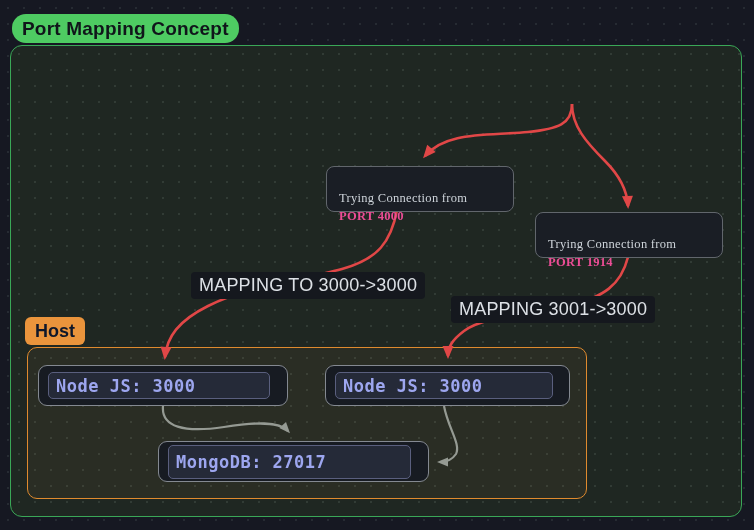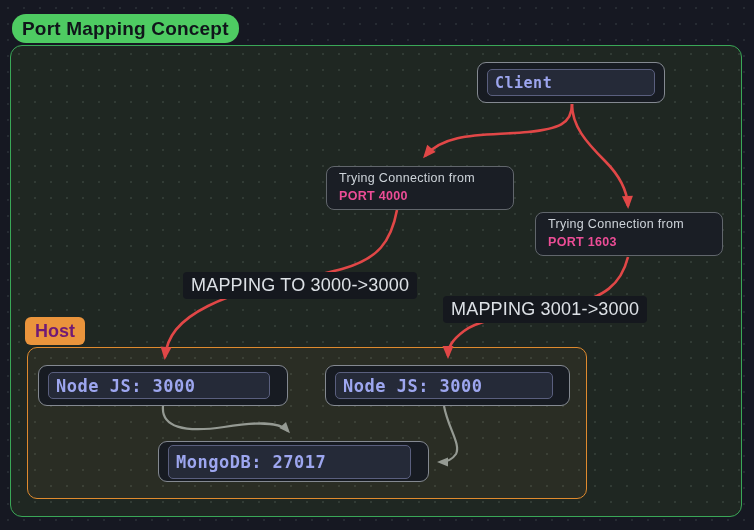--- a/index.html
+++ b/index.html
@@ -26,21 +26,21 @@
   .title-badge{
     position:absolute;left:12px;top:14px;height:29px;
     background:#4ecb62;border-radius:14px;
     color:#10151a;font-size:19px;font-weight:600;
     display:flex;align-items:center;padding:0 10px;
     letter-spacing:0.2px;
   }
   .host-badge{
     position:absolute;left:25px;top:317px;height:28px;
     background:#ea943c;border-radius:6px;
-    color:#701a75;font-size:18px;font-weight:600;
+    color:#0f172a;font-size:18px;font-weight:600;
     display:flex;align-items:center;padding:0 10px;
   }
   .host-container{
     position:absolute;left:27px;top:347px;width:560px;height:152px;
     border:1.5px solid #df8a2e;border-radius:10px;
     background:rgba(235,160,70,0.055);
     box-sizing:border-box;
   }
   
   .shape-box{
@@ -55,31 +55,31 @@
     box-sizing:border-box;width:100%;
     display:flex;align-items:center;padding:1px 7px;
     font-family:"DejaVu Sans Mono", monospace;
     font-weight:bold;color:#9da6ef;
     letter-spacing:0.5px;
     overflow:hidden;white-space:nowrap;
   }
   .note-box{
     position:absolute;
     background:#1a1e25;border:1px solid #61666c;border-radius:8px;
-    box-sizing:border-box;padding:2px 12px;
-    font-family:Liberation Sans, sans-serif;
+    box-sizing:border-box;padding:22px 12px;
+    font-family:Liberation Serif, serif;
     font-size:12.5px;line-height:18px;letter-spacing:0.3px;
     color:#ced4da;white-space:nowrap;
   }
   .note-box .port{font-weight:bold;color:#ec4d96;}
   .map-label{
     position:absolute;
     background:#15181e;border-radius:4px;
     color:#dde1e6;font-size:18px;font-weight:500;
-    padding:3px 8px;white-space:nowrap;letter-spacing:0.2px;
+    padding:3px 8px;white-space:nowrap;letter-spacing:0.2px;margin-left:8px;
   }
   svg.wires{position:absolute;left:0;top:0;pointer-events:none;}
 </style>
 </head>
 <body>
 
 <div class="stage">
 
   <div class="canvas"></div>
 
@@ -99,33 +99,28 @@
     <path d="M397,210 C391,242 378,259 342,269 C298,281 248,286 208,306 C178,321 167,337 165,357" fill="none" stroke="#e14747" stroke-width="2.6" marker-end="url(#mr)"></path>
     <path d="M628,257 C621,285 604,297 568,306 C528,315 484,316 464,331 C452,340 448,347 448,356" fill="none" stroke="#e14747" stroke-width="2.6" marker-end="url(#mr)"></path>
     <path d="M163,406 C161,427 184,433 224,427 C255,422 279,421 288,431" fill="none" stroke="#959a93" stroke-width="2.2" marker-end="url(#mg)"></path>
     <path d="M444,406 C448,428 461,444 456,454 C452,460 447,462 440,462" fill="none" stroke="#959a93" stroke-width="2.2" marker-end="url(#mg)"></path>
   </svg>
 
   <div class="title-badge">
     <span>Port Mapping Concept</span>
   </div>
 
-  <div class="shape-box" style="left:477px;top:62px;width:188px;height:41px;">
-    <div class="inner-field" style="height:27px;font-size:15px;">
-      <span>Client</span>
-    </div>
-  </div>
 
   <div class="note-box" style="left:326px;top:166px;width:188px;height:44px;">
     <div>Trying Connection from</div>
     <div class="port">PORT 4000</div>
   </div>
   <div class="note-box" style="left:535px;top:212px;width:188px;height:44px;">
     <div>Trying Connection from</div>
-    <div class="port">PORT 1603</div>
+    <div class="port">PORT 1914</div>
   </div>
 
   <div class="map-label" style="left:183px;top:272px;">
     <span>MAPPING TO 3000-&gt;3000</span>
   </div>
   <div class="map-label" style="left:443px;top:296px;">
     <span>MAPPING 3001-&gt;3000</span>
   </div>
 
   <div class="host-badge">

